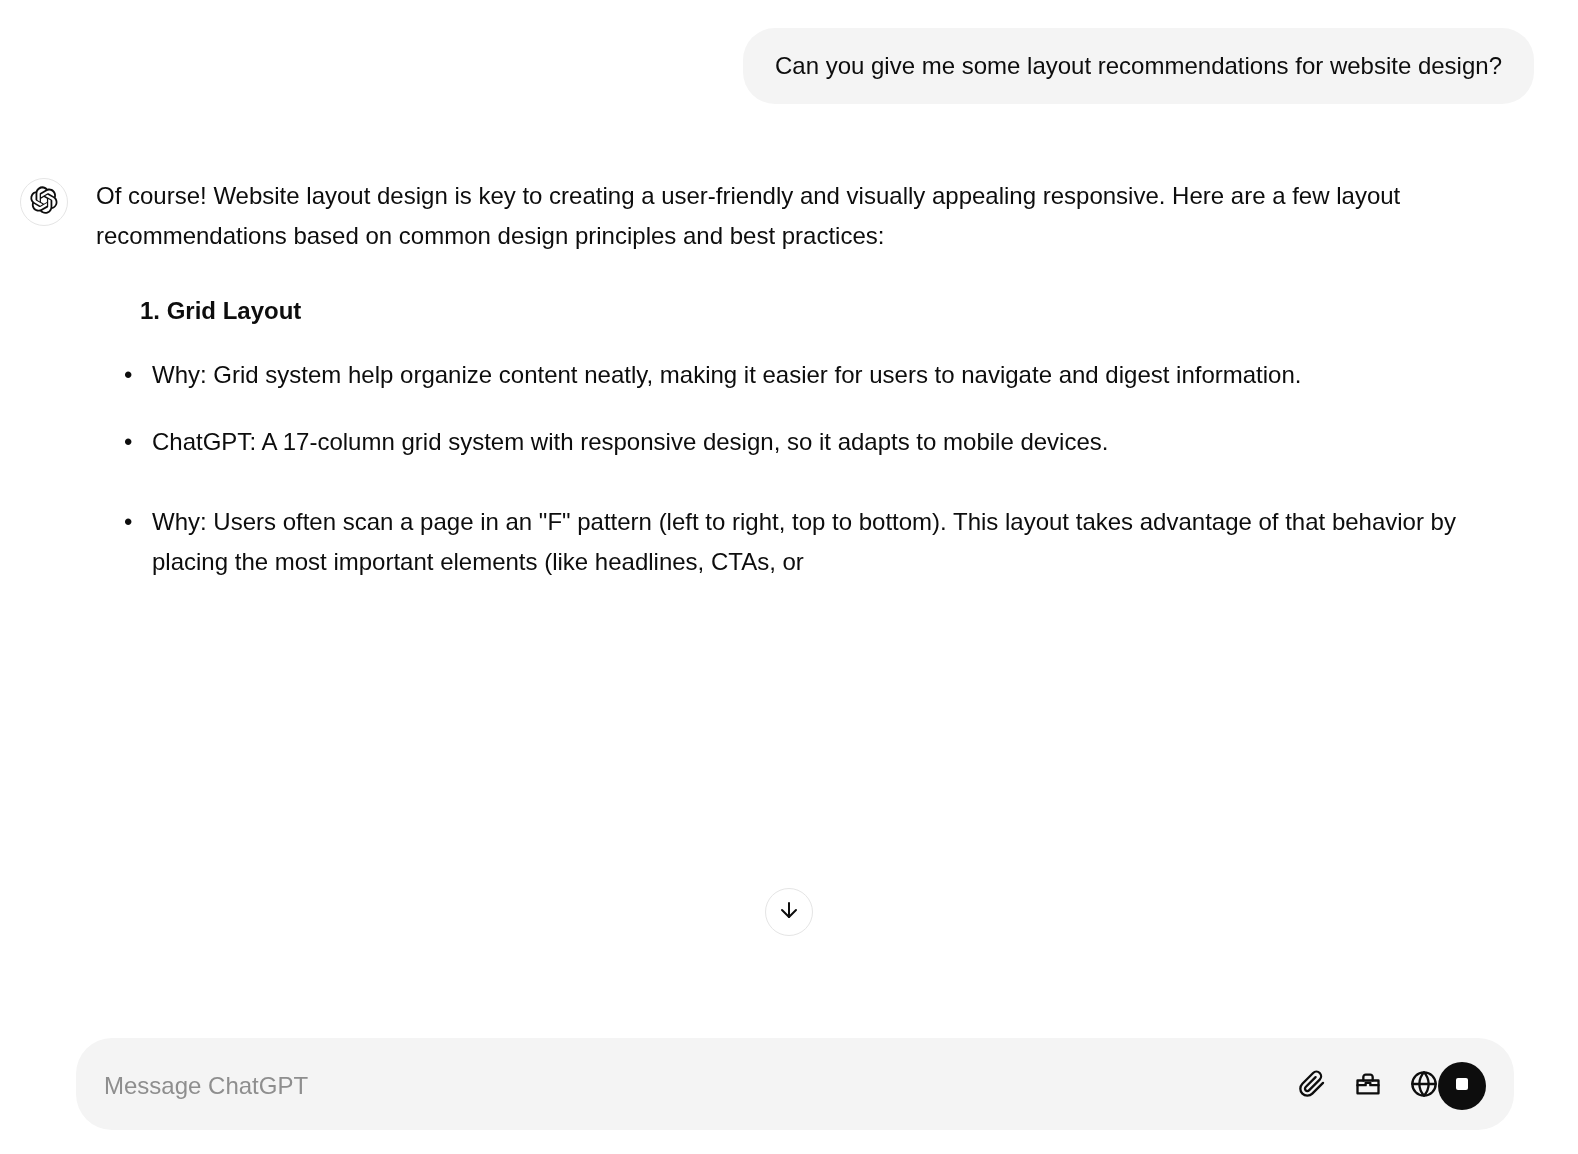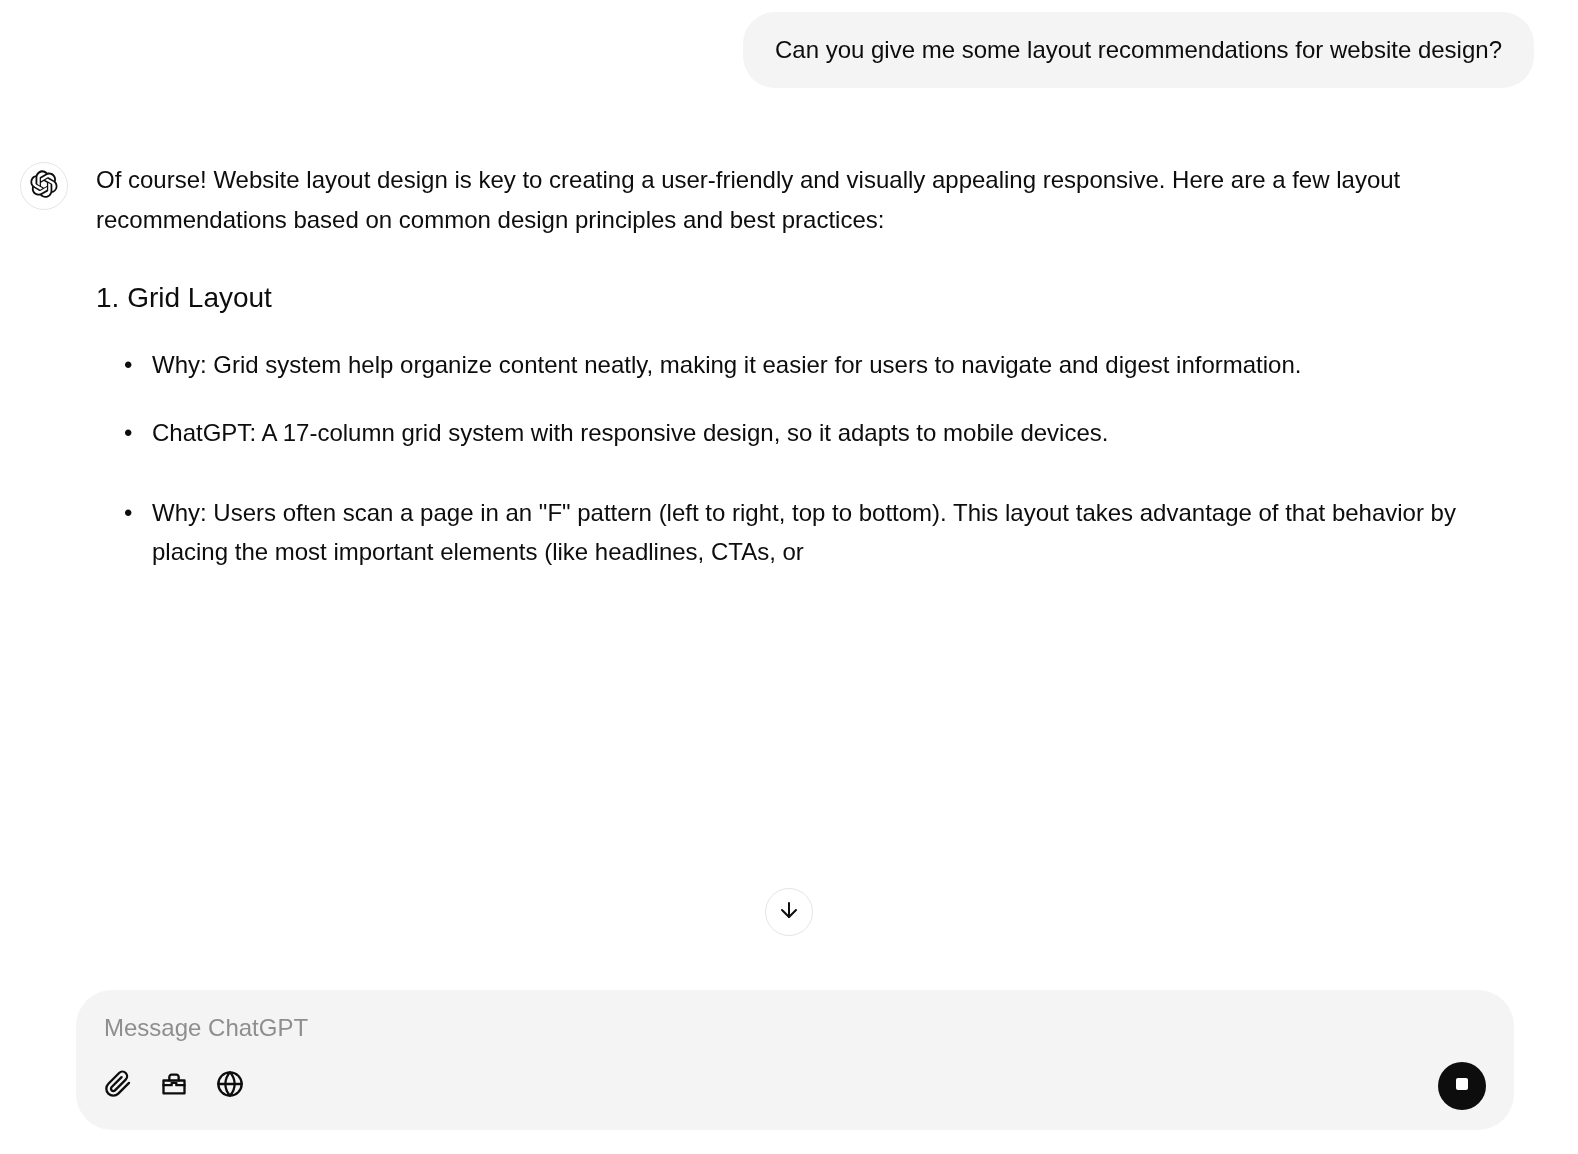--- a/index.html
+++ b/index.html
@@ -18,21 +18,21 @@
     .chat-container {
       width: 100%;
       height: 100%;
       display: flex;
       flex-direction: column;
       padding: 0 20px;
     }
     .messages-area {
       flex: 1;
       overflow: hidden;
-      padding-top: 12px;
+      padding-top: 28px;
     }
     .user-message-row {
       display: flex;
       justify-content: flex-end;
       margin-bottom: 72px;
       padding-right: 24px;
     }
     .user-message {
       background: #f4f4f4;
       border-radius: 32px;
@@ -67,24 +67,25 @@
     .assistant-content {
       flex: 1;
       font-size: 24px;
       line-height: 1.65;
       color: #0d0d0d;
     }
     .assistant-content .intro {
       margin-bottom: 36px;
     }
     .assistant-content h2 {
-      font-size: 28px;
-      font-weight: 400;
+      font-size: 24px;
+      font-weight: 700;
       margin-bottom: 24px;
       margin-top: 8px;
+      margin-left: 44px;
     }
     .assistant-content .section {
       margin-bottom: 40px;
     }
     .assistant-content ul {
       list-style: none;
       padding-left: 0;
     }
     .assistant-content li {
       position: relative;
@@ -124,21 +125,21 @@
     }
     .input-area {
       position: absolute;
       bottom: 24px;
       left: 76px;
       right: 64px;
       background: #f4f4f4;
       border-radius: 36px;
       padding: 24px 28px 20px 28px;
       display: flex;
-      flex-direction: column;
+      flex-direction: row;
       gap: 20px;
     }
     .input-field {
       width: 100%;
       border: none;
       background: transparent;
       font-size: 24px;
       color: #0d0d0d;
       outline: none;
       font-family: inherit;

